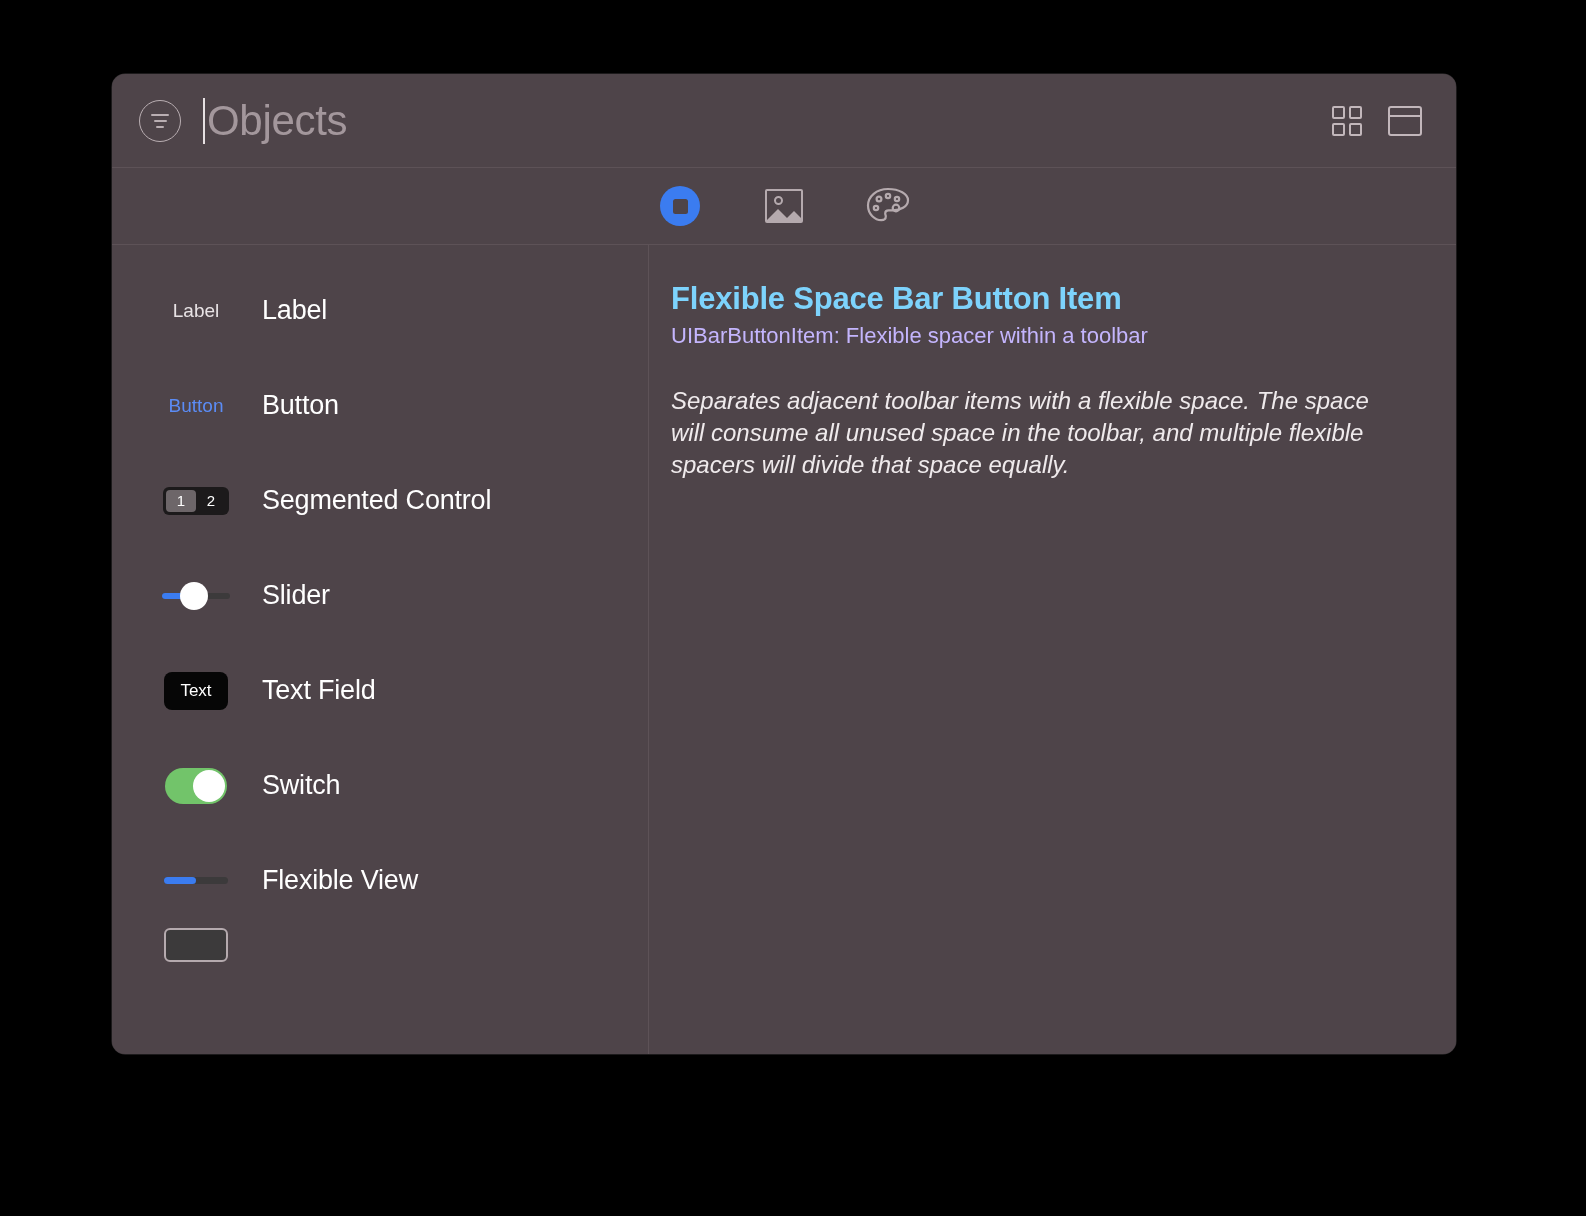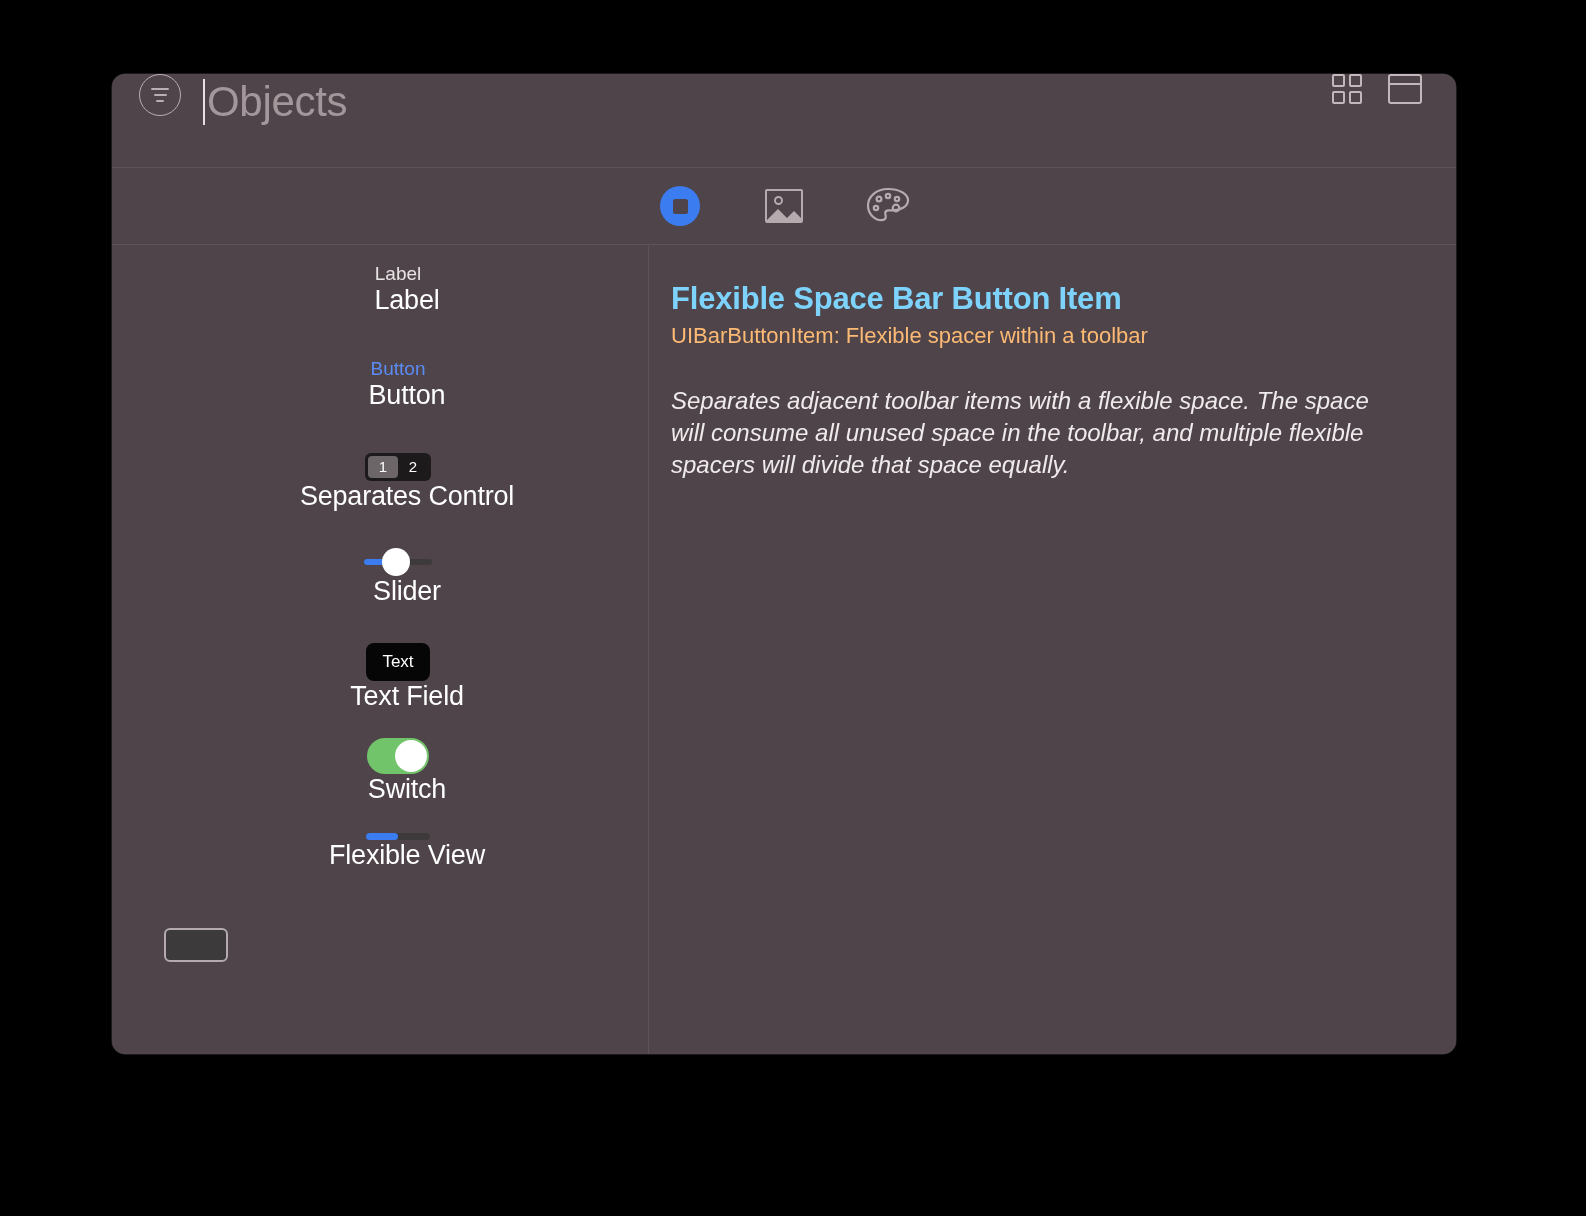--- a/index.html
+++ b/index.html
@@ -24,21 +24,21 @@
     overflow: hidden;
     box-shadow: 0 0 0 0.5px rgba(160,150,155,0.35);
   }
 
   
   #titlebar {
     position: relative;
     height: 94px;
     border-bottom: 1px solid #5d5257;
     display: flex;
-    align-items: flex-start;
+    align-items: center;
     padding: 0 34px 0 27px;
     box-sizing: border-box;
   }
 
   .filter-circle {
     width: 40px; height: 40px;
     border-radius: 50%;
     border: 1.8px solid #b9aeb2;
     display: flex; flex-direction: column;
     align-items: center; justify-content: center;
@@ -177,21 +177,20 @@
     overflow: hidden;
     position: relative;
   }
 
   .row {
     height: 95px;
     display: flex;
     align-items: center;
     padding-left: 36px;
     box-sizing: border-box;
-    flex-direction: column;
   }
   .row-icon {
     width: 96px;
     flex: 0 0 auto;
     display: flex;
     align-items: center;
     justify-content: center;
   }
   .row-label {
     font-size: 27px;
@@ -302,21 +301,21 @@
   }
   #detail-title {
     font-size: 31px;
     font-weight: bold;
     color: #7dd3fc;
     letter-spacing: -0.2px;
     margin: 0 0 6px 0;
   }
   #detail-subtitle {
     font-size: 22px;
-    color: #fdba74;
+    color: #c4b5fd;
     margin: 0 0 36px 0;
   }
   #detail-body {
     font-size: 24px;
     color: #efeaec;
     line-height: 1.33;
     max-width: 720px;
     margin: 0;
     font-style: italic;
   }
@@ -392,21 +391,21 @@
         <div class="row-label">Button</div>
       </div>
 
       <div class="row">
         <div class="row-icon">
           <div class="ic-segmented">
             <div class="sel">1</div>
             <div>2</div>
           </div>
         </div>
-        <div class="row-label">Separates Control</div>
+        <div class="row-label">Segmented Control</div>
       </div>
 
       <div class="row">
         <div class="row-icon">
           <div class="ic-slider">
             <div class="trk"></div>
             <div class="fil"></div>
             <div class="knb"></div>
           </div>
         </div>

